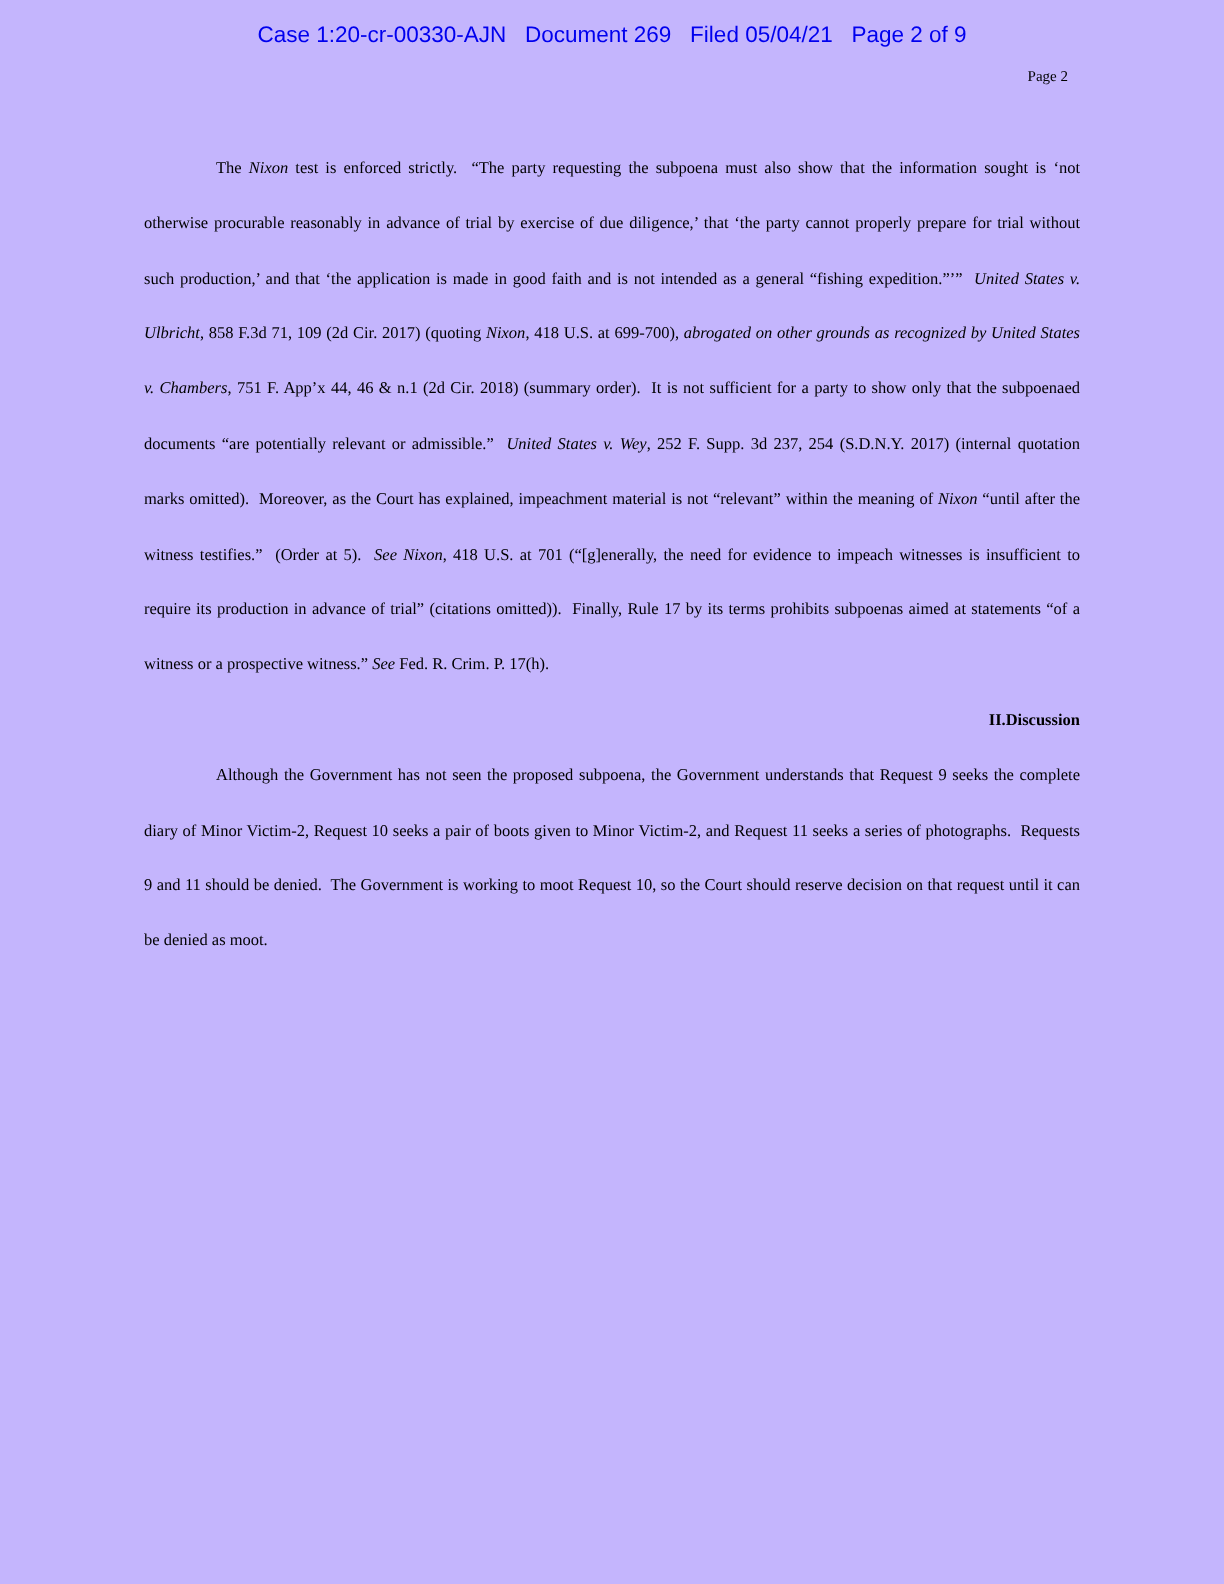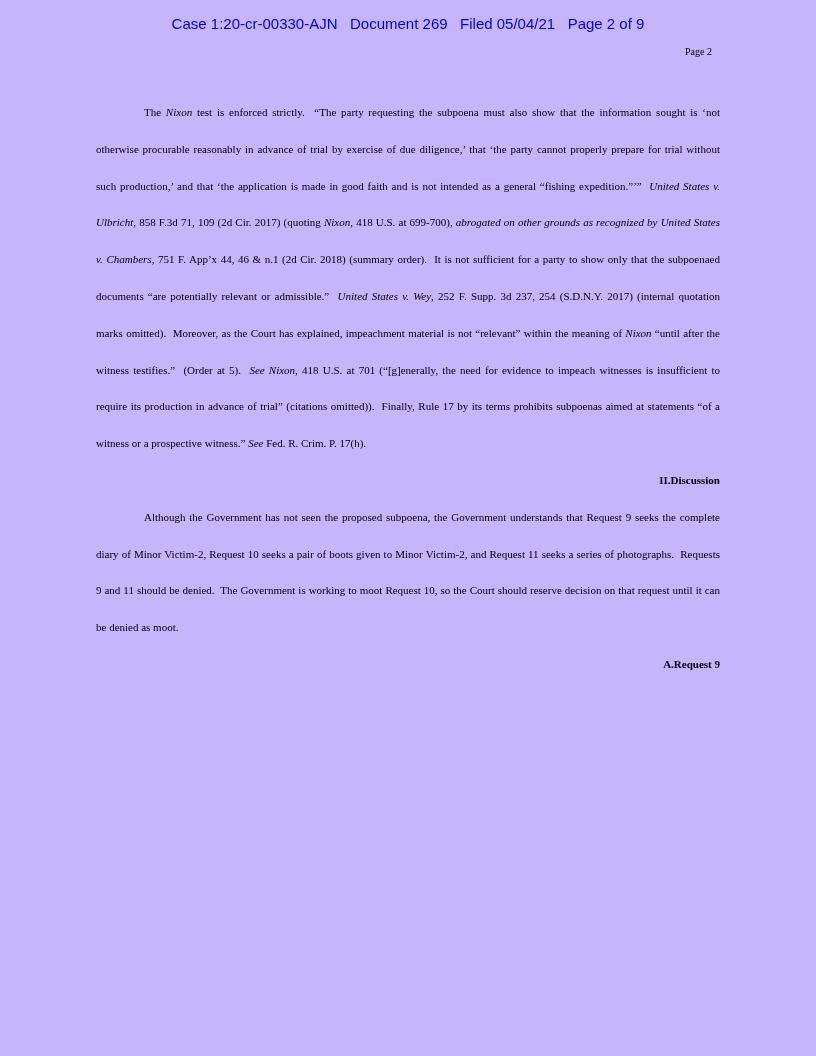--- a/index.html
+++ b/index.html
@@ -53,15 +53,14 @@
 </head>
 <body>
 
 <div class="page">
   <div class="stamp" style="color: rgb(0, 0, 238);">Case 1:20-cr-00330-AJN   Document 269   Filed 05/04/21   Page 2 of 9</div>
   <div class="page-label">Page 2</div>
   <div class="doc-body">
       <p class="para"><span>The </span><span class="italic">Nixon</span><span> test is enforced strictly.&nbsp; “The party requesting the subpoena must also show that the information sought is ‘not otherwise procurable reasonably in advance of trial by exercise of due diligence,’ that ‘the party cannot properly prepare for trial without such production,’ and that ‘the application is made in good faith and is not intended as a general “fishing expedition.”’”&nbsp; </span><span class="italic">United States v. Ulbricht</span><span>, 858 F.3d 71, 109 (2d Cir. 2017) (quoting </span><span class="italic">Nixon</span><span>, 418 U.S. at 699-700), </span><span class="italic">abrogated on other grounds as recognized by United States v. Chambers</span><span>, 751 F. App’x 44, 46 &amp; n.1 (2d Cir. 2018) (summary order).&nbsp; It is not sufficient for a party to show only that the subpoenaed documents “are potentially relevant or admissible.”&nbsp; </span><span class="italic">United States v. Wey</span><span>, 252 F. Supp. 3d 237, 254 (S.D.N.Y. 2017) (internal quotation marks omitted).&nbsp; Moreover, as the Court has explained, impeachment material is not “relevant” within the meaning of </span><span class="italic">Nixon</span><span> “until after the witness testifies.”&nbsp; (Order at 5).&nbsp; </span><span class="italic">See Nixon</span><span>, 418 U.S. at 701 (“[g]enerally, the need for evidence to impeach witnesses is insufficient to require its production in advance of trial” (citations omitted)).&nbsp; Finally, Rule 17 by its terms prohibits subpoenas aimed at statements “of a witness or a prospective witness.” </span><span class="italic">See</span><span> Fed. R. Crim. P. 17(h).</span></p>
       <p class="heading heading-roman"><span class="hnum">II.</span><span>Discussion</span></p>
       <p class="para"><span>Although the Government has not seen the proposed subpoena, the Government understands that Request 9 seeks the complete diary of Minor Victim-2, Request 10 seeks a pair of boots given to Minor Victim-2, and Request 11 seeks a series of photographs.&nbsp; Requests 9 and 11 should be denied.&nbsp; The Government is working to moot Request 10, so the Court should reserve decision on that request until it can be denied as moot.</span></p>
-      <p class="heading heading-letter"><span class="hnum">A.</span><span>Request 9</span></p>
     </div>
 </div>
 
 </body></html>

